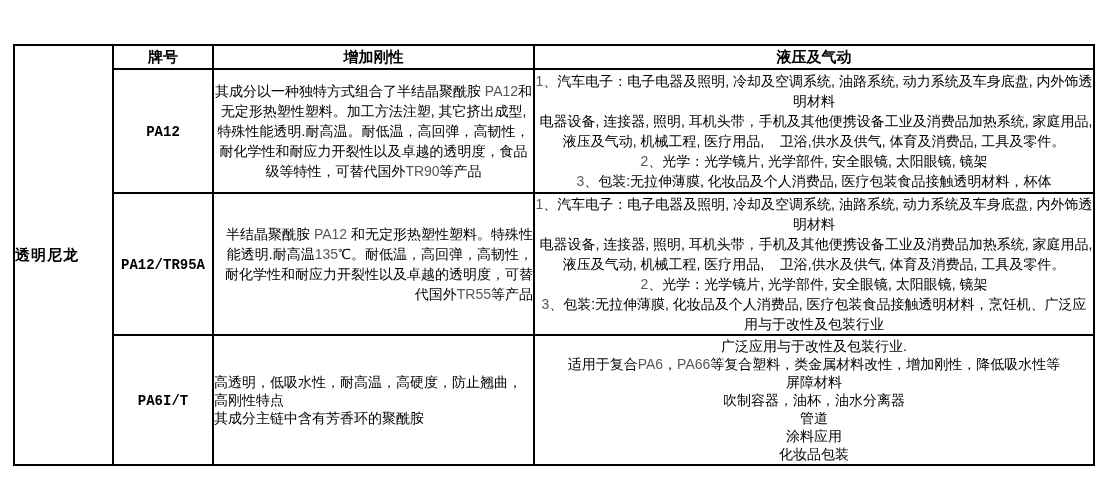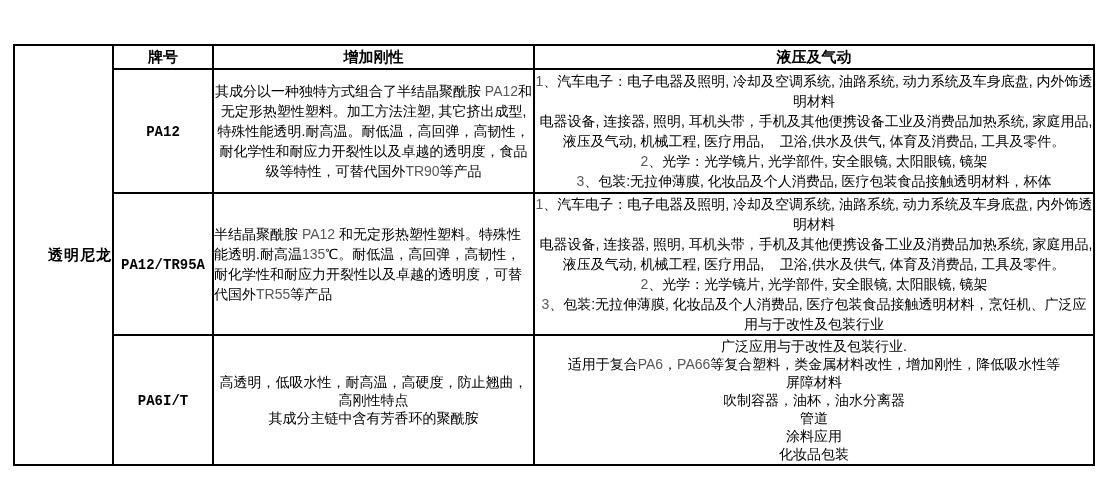--- a/index.html
+++ b/index.html
@@ -40,21 +40,21 @@
   tbody tr:nth-child(3) { height: 136px; }
   tbody tr:nth-child(4) { height: 130px; }
 
   .product-table th {
     font-size: 15px;
     font-weight: bold;
     text-align: center;
     font-family: "Liberation Sans", sans-serif;
   }
   .category-cell {
-    text-align: right;
+    text-align: left;
     font-weight: bold;
     font-size: 15px;
     letter-spacing: 1px;
   }
   .grade-cell {
     text-align: center;
   }
   .grade-cell .grade {
     font-family: "Liberation Mono", "Liberation Serif", monospace;
     font-weight: bold;
@@ -109,36 +109,36 @@
  电器设备, 连接器, 照明, 耳机头带，手机及其他便携设备工业及消费品加热系统, 家庭用品, 液压及气动, 机械工程, 医疗用品,    卫浴,供水及供气, 体育及消费品, 工具及零件。
 </span><span class="muted">2</span><span>、光学：光学镜片, 光学部件, 安全眼镜, 太阳眼镜, 镜架
 </span><span class="muted">3</span><span>、包装:无拉伸薄膜, 化妆品及个人消费品, 医疗包装食品接触透明材料，杯体</span></div>
       </td>
     </tr>
 
     <tr>
       <td class="grade-cell">
         <span class="grade">PA12/TR95A</span>
       </td>
-      <td class="features-cell" style="text-align: left;">
+      <td class="features-cell" style="text-align: right;">
         <div class="rich"><span>半结晶聚酰胺 </span><span class="muted">PA12</span><span> 和无定形热塑性塑料。特殊性能透明.耐高温</span><span class="muted">135</span><span>℃。耐低温，高回弹，高韧性，耐化学性和耐应力开裂性以及卓越的透明度，可替代国外</span><span class="muted">TR55</span><span>等产品</span></div>
       </td>
       <td class="applications-cell">
         <div class="rich"><span class="muted">1</span><span>、汽车电子：电子电器及照明, 冷却及空调系统, 油路系统, 动力系统及车身底盘, 内外饰透明材料
  电器设备, 连接器, 照明, 耳机头带，手机及其他便携设备工业及消费品加热系统, 家庭用品, 液压及气动, 机械工程, 医疗用品,    卫浴,供水及供气, 体育及消费品, 工具及零件。
 </span><span class="muted">2</span><span>、光学：光学镜片, 光学部件, 安全眼镜, 太阳眼镜, 镜架
 </span><span class="muted">3</span><span>、包装:无拉伸薄膜, 化妆品及个人消费品, 医疗包装食品接触透明材料，烹饪机、广泛应用与于改性及包装行业</span></div>
       </td>
     </tr>
 
     <tr>
       <td class="grade-cell">
         <span class="grade">PA6I/T</span>
       </td>
-      <td class="features-cell" style="text-align: center;">
+      <td class="features-cell" style="text-align: left;">
         <div class="rich"><span>高透明，低吸水性，耐高温，高硬度，防止翘曲，高刚性特点
 其成分主链中含有芳香环的聚酰胺</span></div>
       </td>
       <td class="applications-cell">
         <div class="rich"><span>广泛应用与于改性及包装行业.
 适用于复合</span><span class="muted">PA6</span><span>，</span><span class="muted">PA66</span><span>等复合塑料，类金属材料改性，增加刚性，降低吸水性等
 屏障材料
 吹制容器，油杯，油水分离器
 管道
 涂料应用

